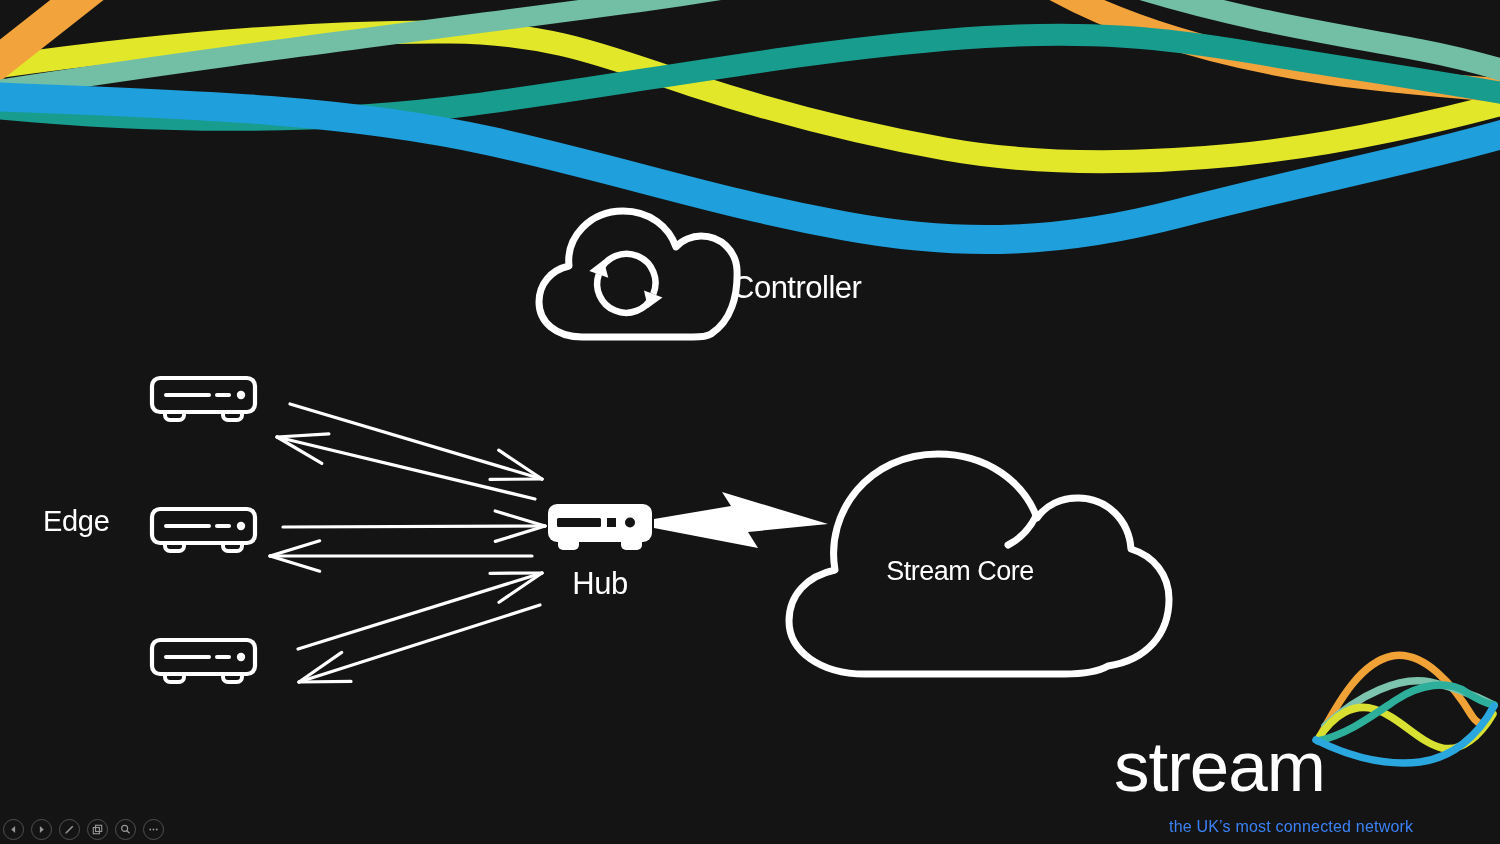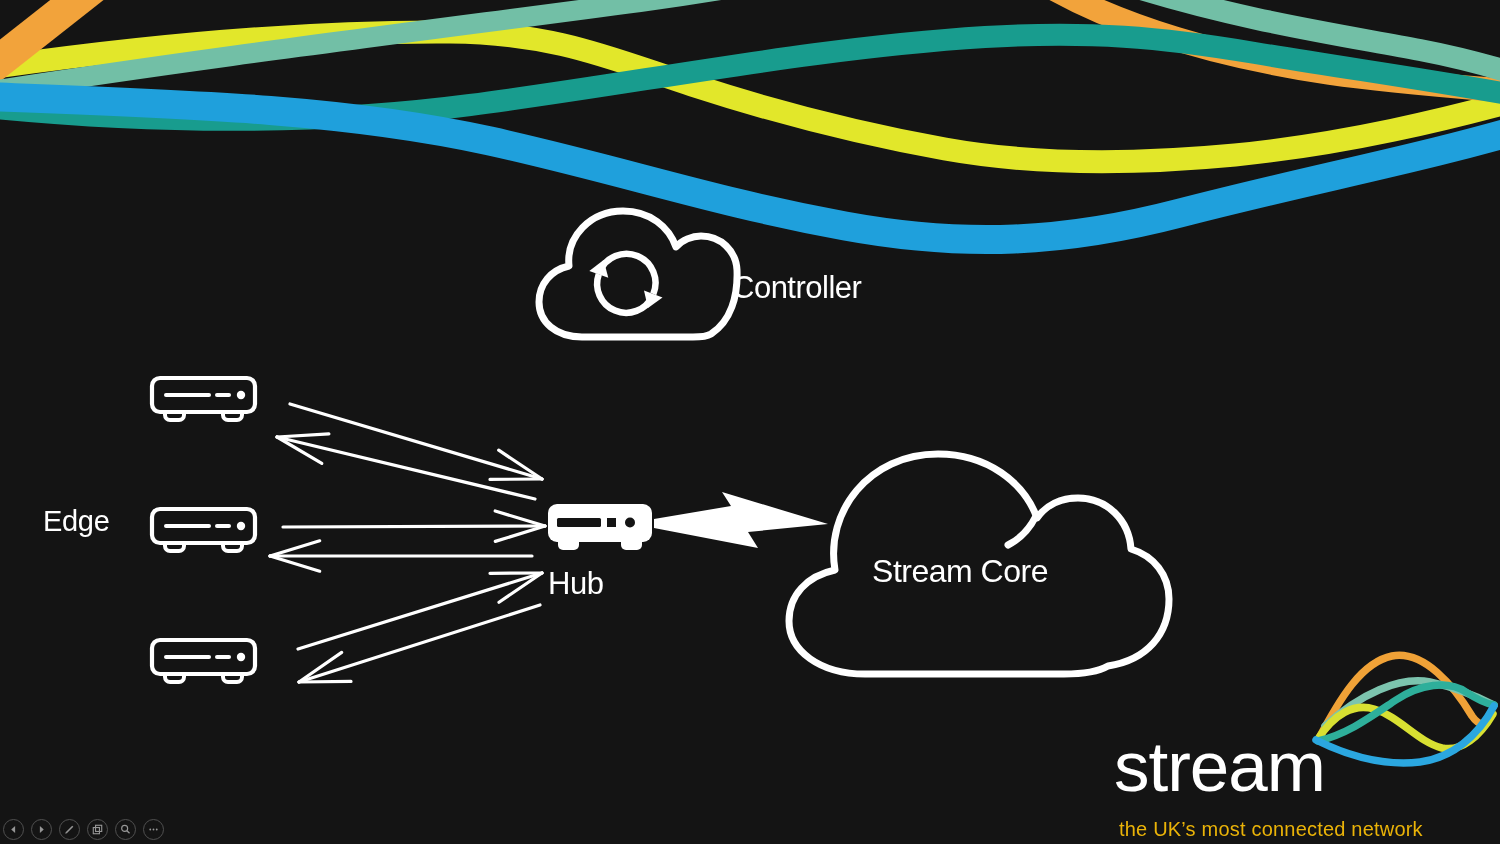--- a/index.html
+++ b/index.html
@@ -6,24 +6,24 @@
   .slide{
     position:relative;width:1500px;height:844px;overflow:hidden;
     background:#141414;
     font-family:"Liberation Sans", sans-serif;
     -webkit-font-smoothing:antialiased;
   }
   .layer{position:absolute;left:0;top:0;width:1500px;height:844px;}
   .lbl{position:absolute;color:#fff;white-space:nowrap;}
   .lbl-edge{left:43px;top:505px;font-size:29px;letter-spacing:-0.3px;}
   .lbl-controller{left:732px;top:270px;font-size:31px;letter-spacing:-0.5px;}
-  .lbl-hub{left:548px;top:566px;width:104px;font-size:31px;letter-spacing:-0.5px;}
-  .lbl-core{left:810px;top:552px;width:300px;text-align:center;font-size:32px;line-height:38px;letter-spacing:-0.5px;}
+  .lbl-hub{left:548px;top:566px;width:104px;text-align:center;font-size:31px;letter-spacing:-0.5px;}
+  .lbl-core{left:810px;top:552px;width:300px;text-align:center;font-size:27px;line-height:38px;letter-spacing:-0.5px;}
   .logo-word{position:absolute;left:1114px;top:731px;font-size:71px;line-height:1;color:#fff;letter-spacing:-1px;}
-  .logo-tag{position:absolute;left:1119px;top:818px;font-size:20px;color:#eab308;letter-spacing:0.2px;}
+  .logo-tag{position:absolute;left:1169px;top:818px;font-size:16px;color:#3b82f6;letter-spacing:0.2px;}
   .toolbar{position:absolute;left:3px;top:819px;display:flex;gap:7px;}
   .tb-btn{
     width:21px;height:21px;border-radius:50%;border:1.5px solid #505050;
     box-sizing:border-box;display:flex;align-items:center;justify-content:center;
     background:transparent;padding:0;cursor:pointer;
   }
   .tb-btn svg{display:block;}
 </style>
 </head>
 <body>

